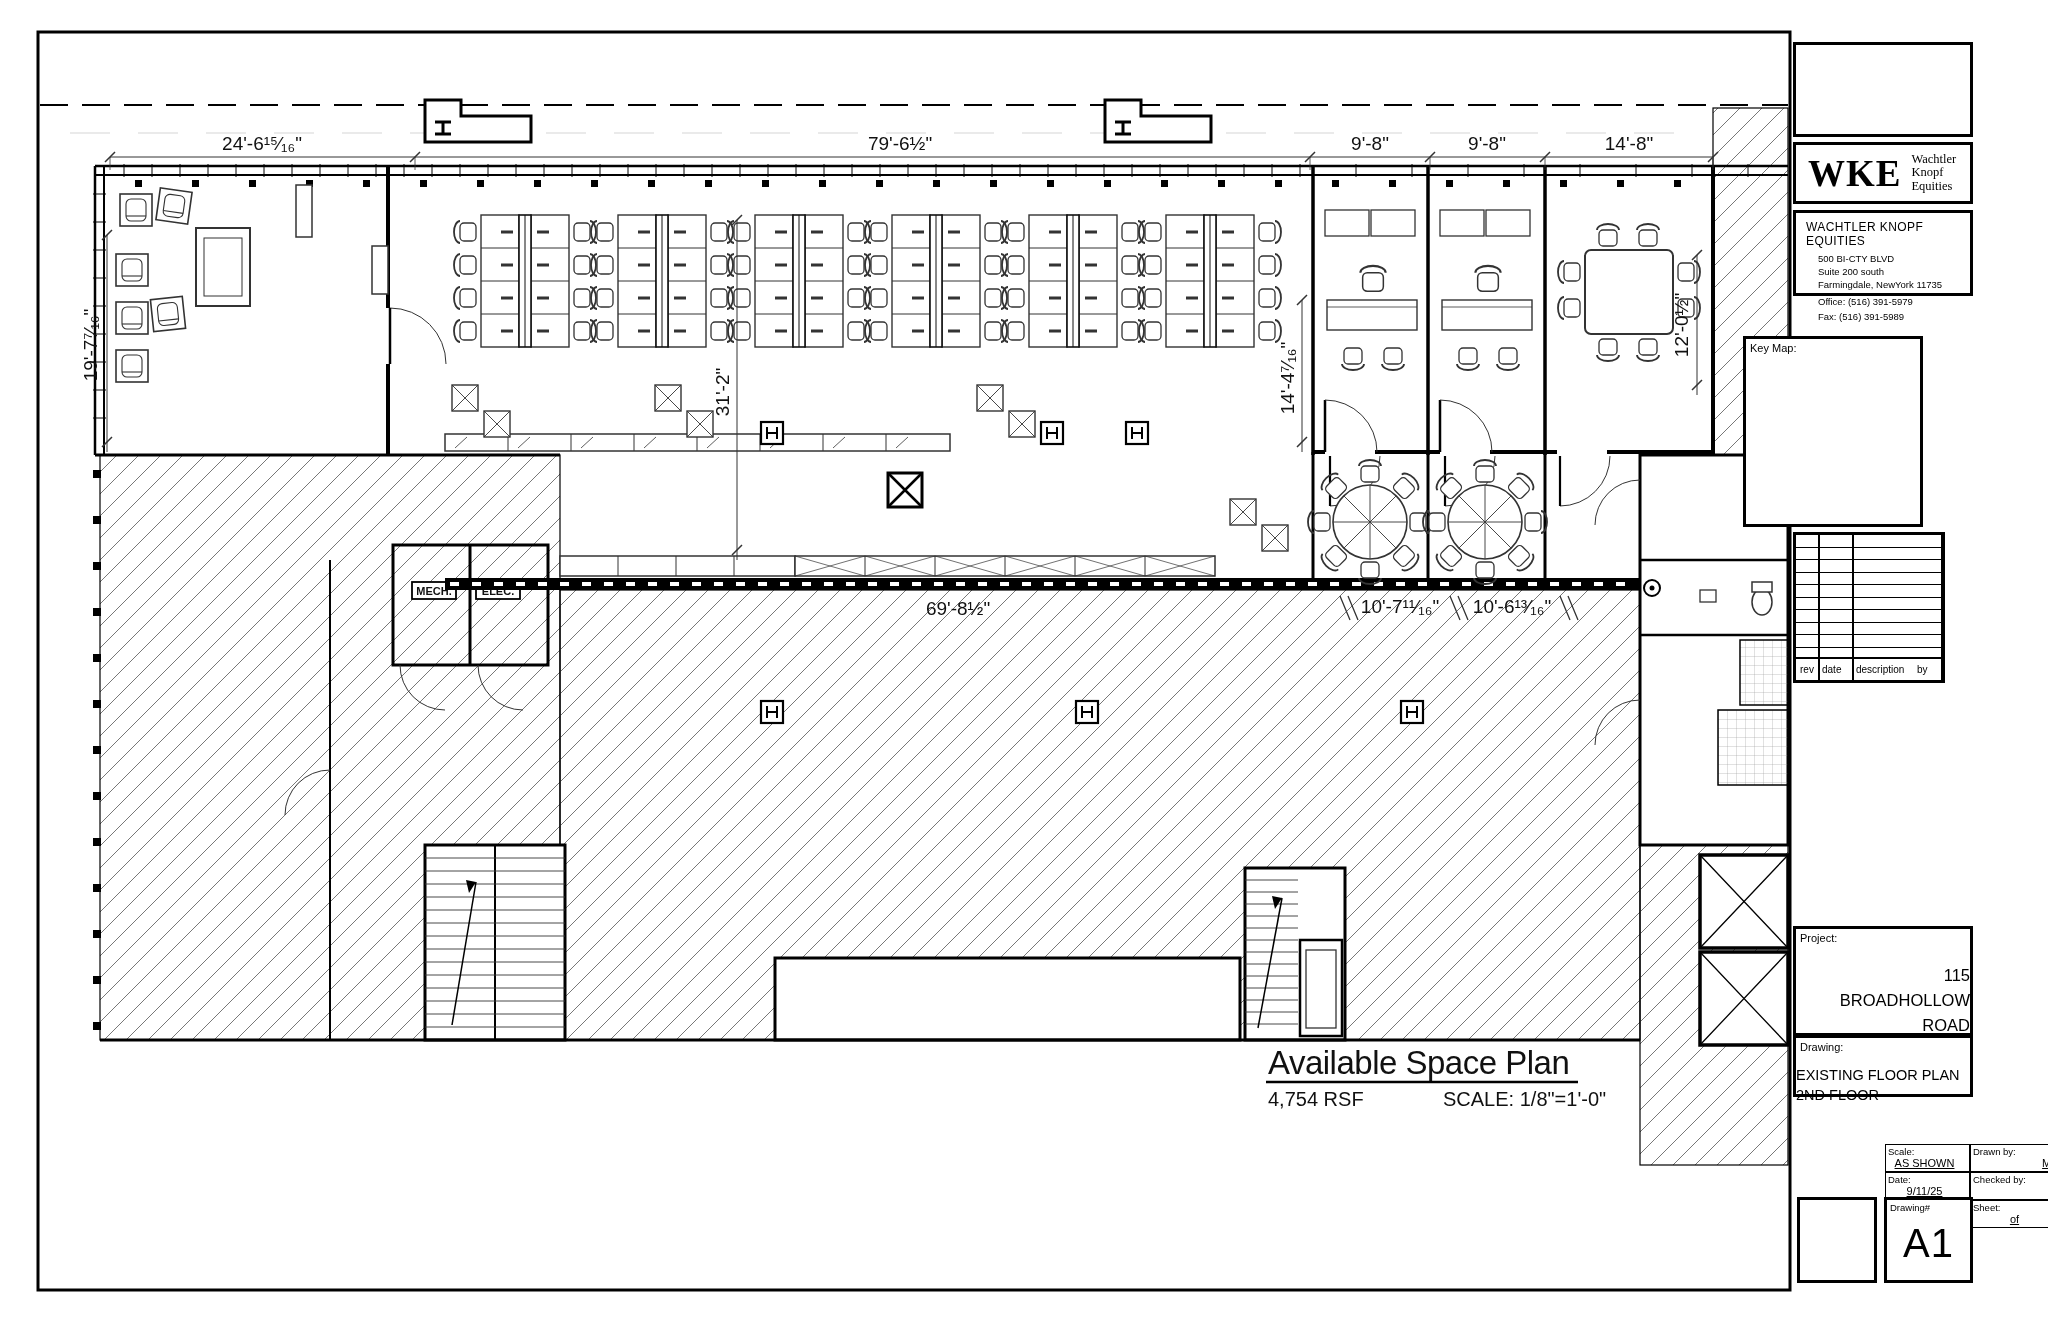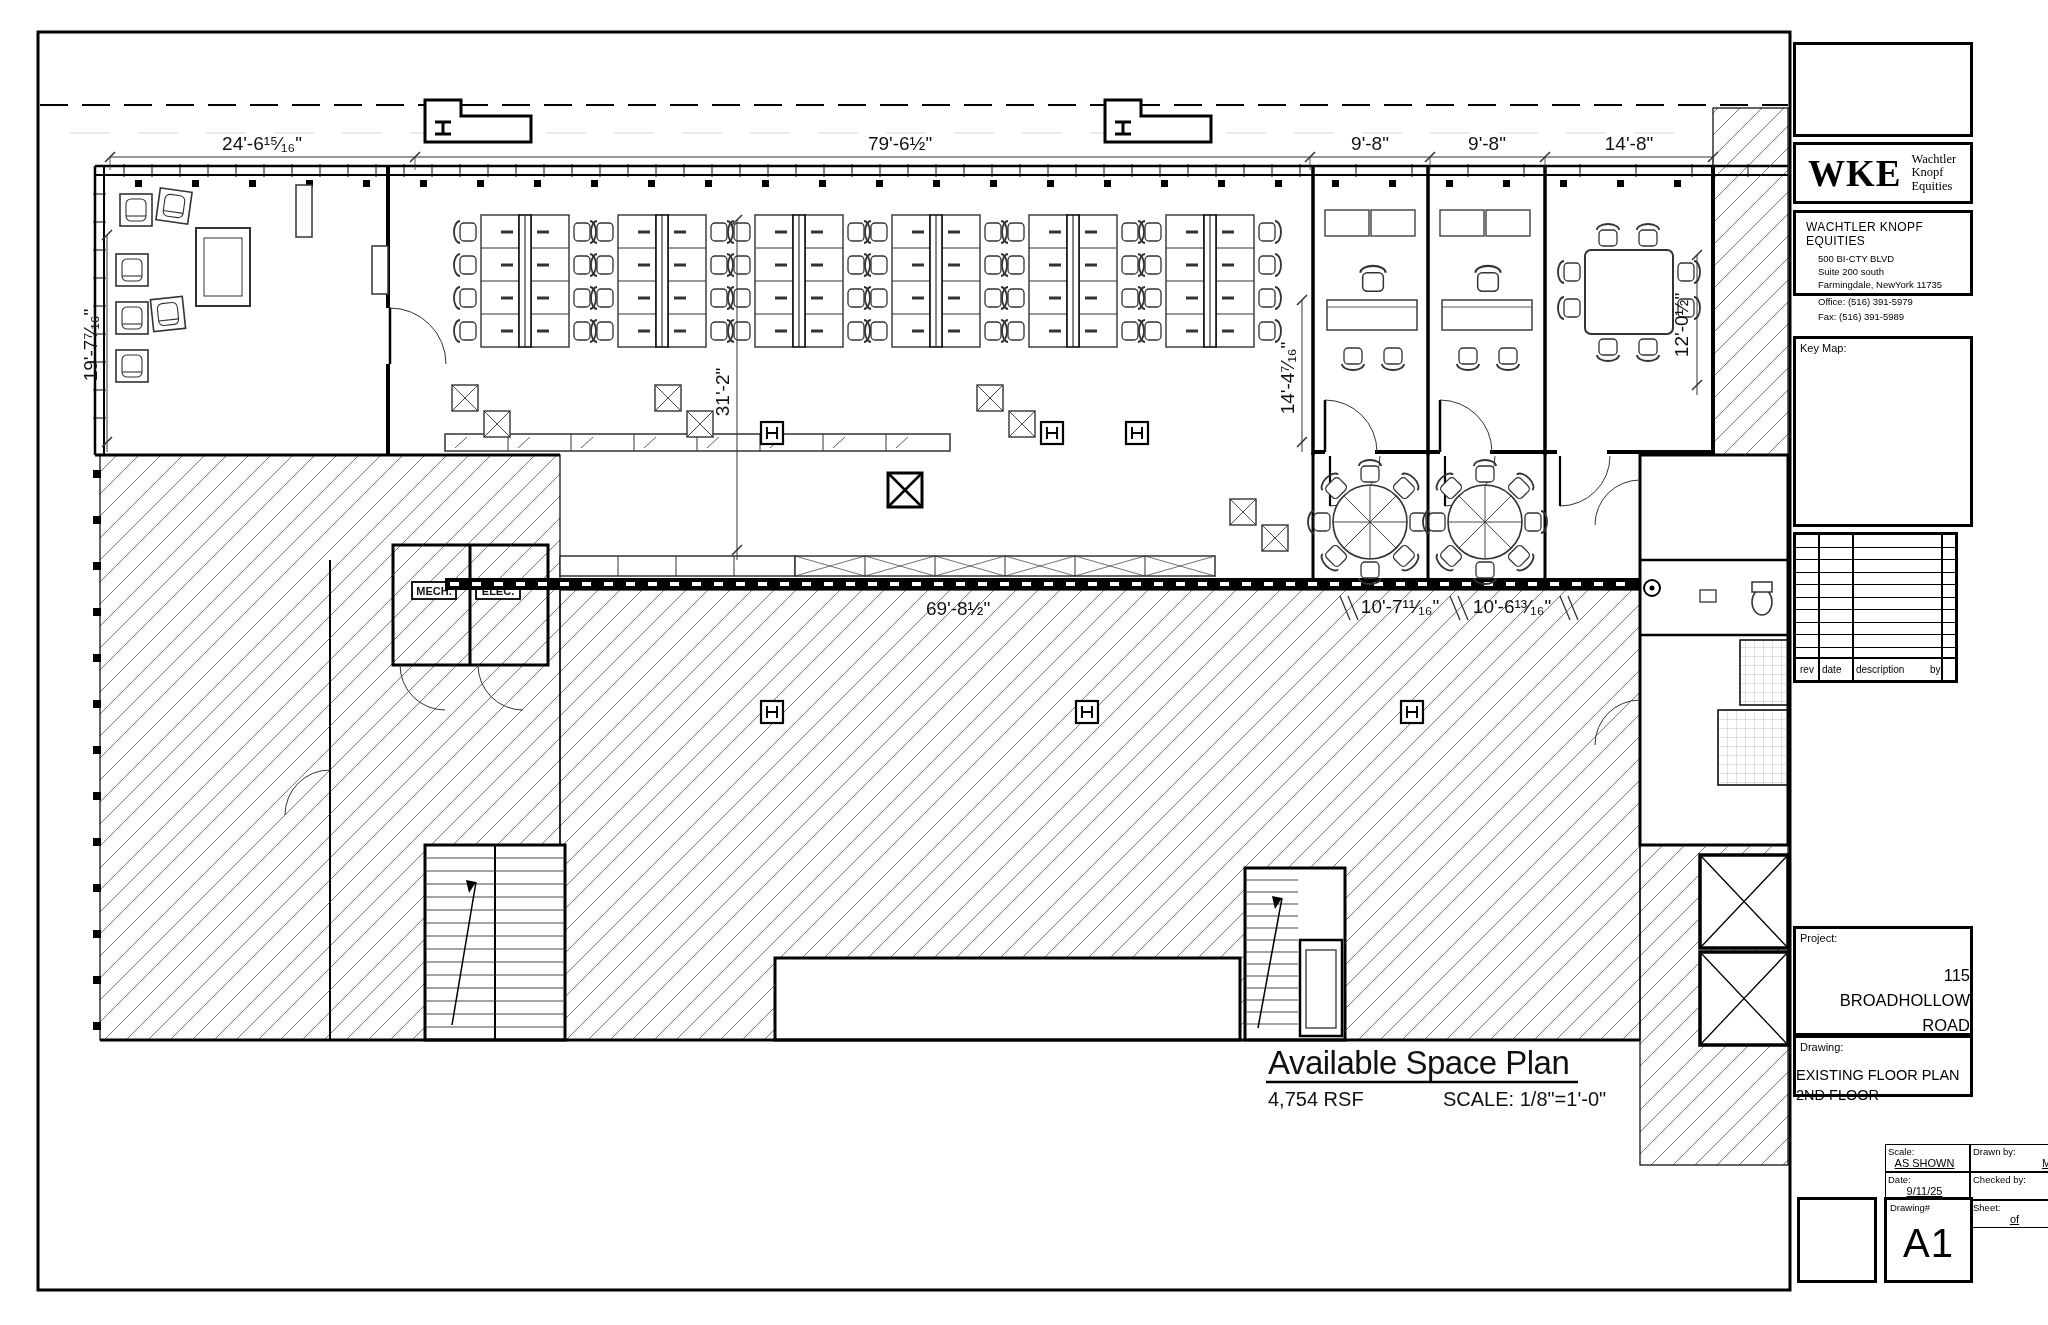--- a/index.html
+++ b/index.html
@@ -409,25 +409,25 @@
 <div class="tb" style="left:1793px;top:210px;width:180px;height:86px;">
   <div class="firm-name">WACHTLER KNOPF EQUITIES</div>
   <div class="firm-line">500 BI-CTY BLVD</div>
   <div class="firm-line">Suite 200 south</div>
   <div class="firm-line">Farmingdale,  NewYork 11735</div>
   <div class="firm-gap"></div>
   <div class="firm-tel">Office:  (516) 391-5979</div>
   <div class="firm-tel">Fax:    (516) 391-5989</div>
 </div>
 
-<div class="tb" style="left:1793px;top:336px;width:180px;height:191px;">
+<div class="tb" style="left:1743px;top:336px;width:180px;height:191px;">
   <div class="tb-label">Key Map:</div>
 </div>
 
-<div class="tb" style="left:1793px;top:532px;width:165px;height:151px;">
+<div class="tb" style="left:1793px;top:532px;width:152px;height:151px;">
   <div class="revwrap">
     <div class="revrows">
       <div class="revrow"></div>
       <div class="revrow"></div>
       <div class="revrow"></div>
       <div class="revrow"></div>
       <div class="revrow"></div>
       <div class="revrow"></div>
       <div class="revrow"></div>
       <div class="revrow"></div>

